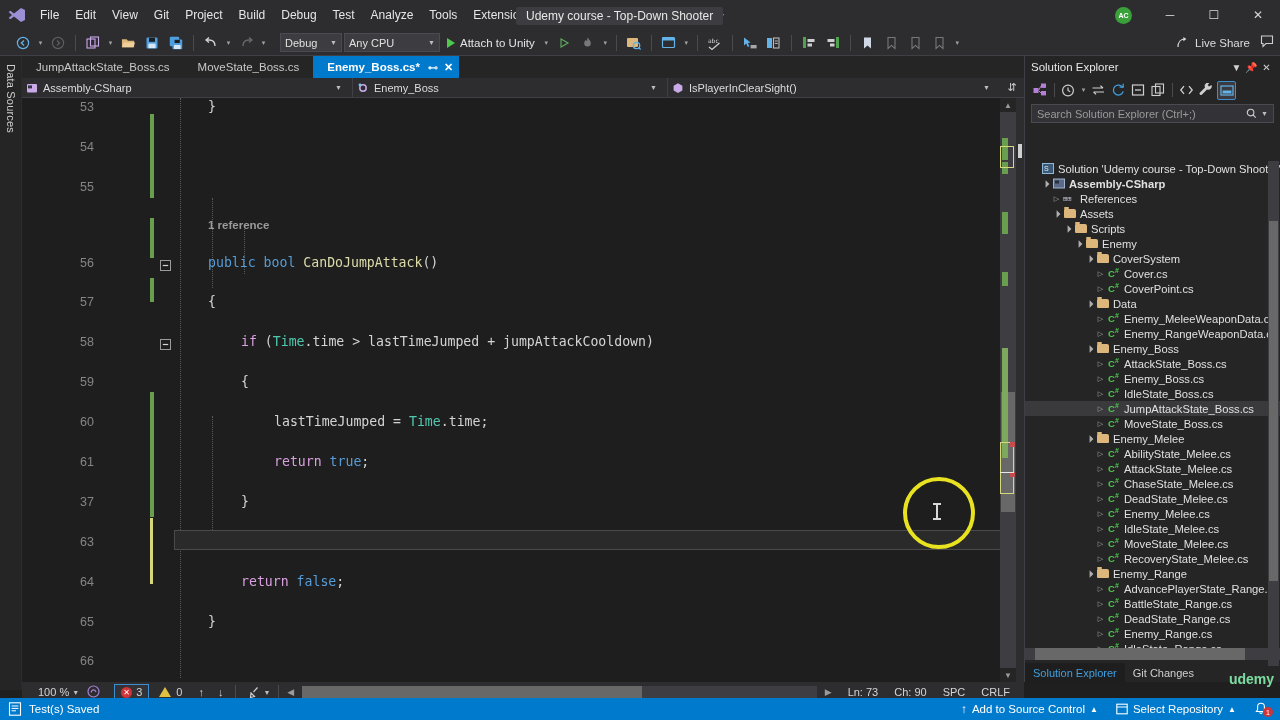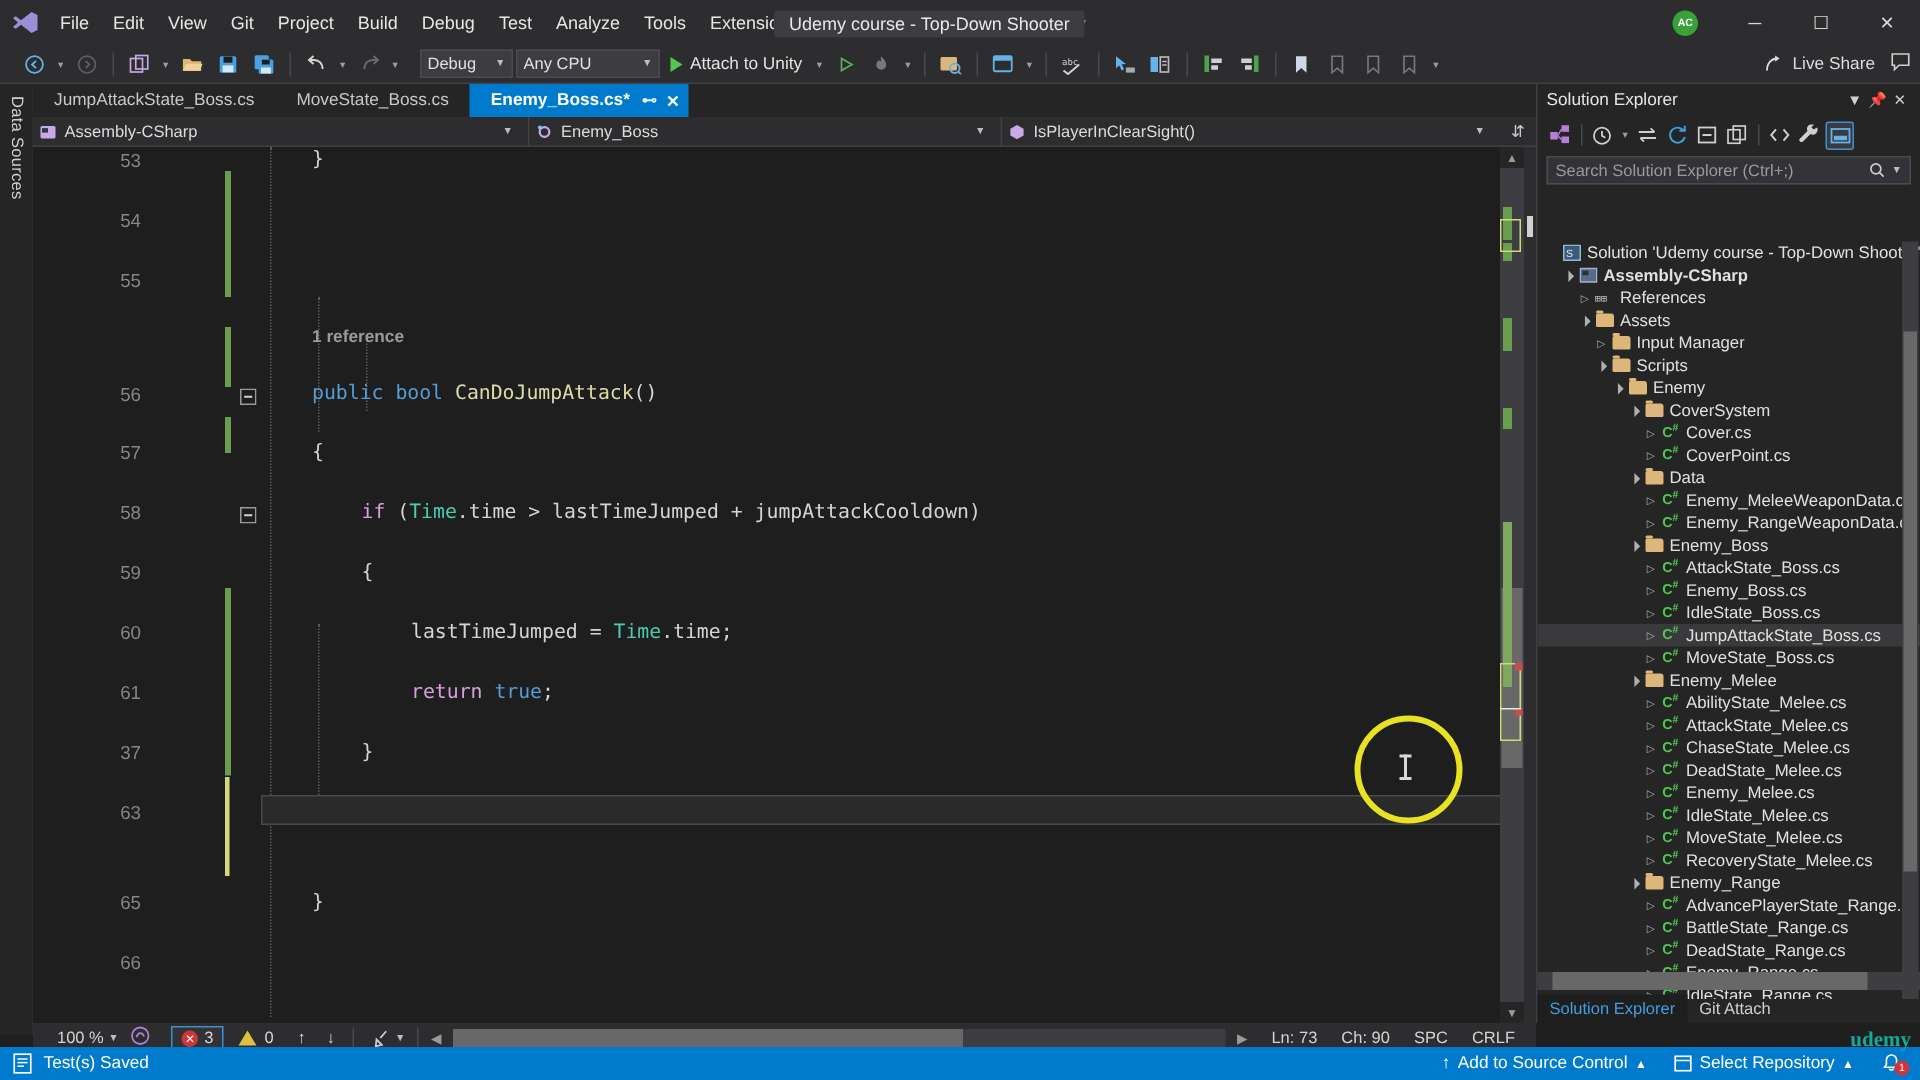--- a/index.html
+++ b/index.html
@@ -124,21 +124,21 @@
   .se-hthumb { position:absolute; left:10px; top:0; height:12px; width:210px; background:#686868; }
   .se-tabs { position:absolute; bottom:0; left:0; width:256px; height:20px; display:flex; align-items:flex-end; }
   .se-tab { height:19px; padding:0 8px; display:flex; align-items:center; font-size:11px; color:#cfcfcf; }
   .se-tab.active { background:#1e1e1e; color:#3f9fe0; }
 
   
   .statusbar { position:absolute; left:0; bottom:0; width:1280px; height:22px; background:#007acc; display:flex; align-items:center; color:#fff; font-size:11.5px; }
   .sb-left { display:flex; align-items:center; gap:7px; padding-left:8px; }
   .sb-right { margin-left:auto; display:flex; align-items:center; gap:18px; padding-right:4px; }
   .sb-item { display:flex; align-items:center; gap:5px; }
-  .udemy-wm { position:absolute; right:6px; bottom:18px; color:#14b8a6; font-size:14px; font-weight:bold; opacity:.9;font-family:Liberation Serif, serif; }
+  .udemy-wm { position:absolute; right:6px; bottom:33px; color:#86efac; font-size:14px; font-weight:bold; opacity:.9; }
 
   
   .circle-anno { position:absolute; left:903px; top:477px; width:72px; height:72px; border:4px solid #e8e220; border-radius:50%; pointer-events:none; }
   .ibeam { position:absolute; left:936px; top:503px; width:2px; height:17px; background:#d8d8d8; }
   .ibeam:before,.ibeam:after{content:'';position:absolute;left:-3px;width:8px;height:2px;background:#d8d8d8;}
   .ibeam:before{top:0;} .ibeam:after{bottom:0;}
 </style>
 </head>
 <body>
 
@@ -476,20 +476,24 @@
 
       <div class="row" style="top:196px">
         <span class="ln">37</span>
         <span class="codetext pl" style="left:219px">}</span>
       </div>
 
       <div class="row" style="top:216px">
         <span class="ln">63</span>
       </div>
 
+      <div class="row" style="top:236px">
+        <span class="ln">64</span>
+        <span class="codetext" style="left:219px"><span class="ctrl">return</span> <span class="kw">false</span><span class="pl">;</span></span>
+      </div>
 
       <div class="row" style="top:256px">
         <span class="ln">65</span>
         <span class="codetext pl" style="left:186px">}</span>
       </div>
 
       <div class="row" style="top:276px">
         <span class="ln">66</span>
       </div>
 
@@ -665,27 +669,20 @@
           <span class="lbl">References</span>
         </div>
         <div class="tn" style="padding-left: 26px;">
           <span class="arrow" style="transform: rotate(-45deg);">◢</span>
           <span class="ico">
             <span class="folder"></span>
           </span>
           <span class="lbl">Assets</span>
         </div>
         <div class="tn" style="padding-left: 37px;">
-          <span class="arrow">▷</span>
-          <span class="ico">
-            <span class="folder"></span>
-          </span>
-          <span class="lbl">Input Manager</span>
-        </div>
-        <div class="tn" style="padding-left: 37px;">
           <span class="arrow" style="transform: rotate(-45deg);">◢</span>
           <span class="ico">
             <span class="folder"></span>
           </span>
           <span class="lbl">Scripts</span>
         </div>
         <div class="tn" style="padding-left: 48px;">
           <span class="arrow" style="transform: rotate(-45deg);">◢</span>
           <span class="ico">
             <span class="folder"></span>
@@ -884,21 +881,21 @@
       </div>
 
     <div class="se-vscroll">
       <div class="se-vthumb"></div>
     </div>
     <div class="se-hscroll">
       <div class="se-hthumb"></div>
     </div>
     <div class="se-tabs">
       <div class="se-tab active">Solution Explorer</div>
-      <div class="se-tab">Git Attach</div>
+      <div class="se-tab">Git Changes</div>
     </div>
   </div>
 
   <div class="circle-anno"></div>
   <div class="ibeam"></div>
 
   <div class="statusbar">
     <div class="sb-left">
       <svg width="14" height="14" viewBox="0 0 14 14">
           <rect x="1.5" y="0.8" width="11" height="12.4" fill="none" stroke="#fff" stroke-width="1.1"></rect>

